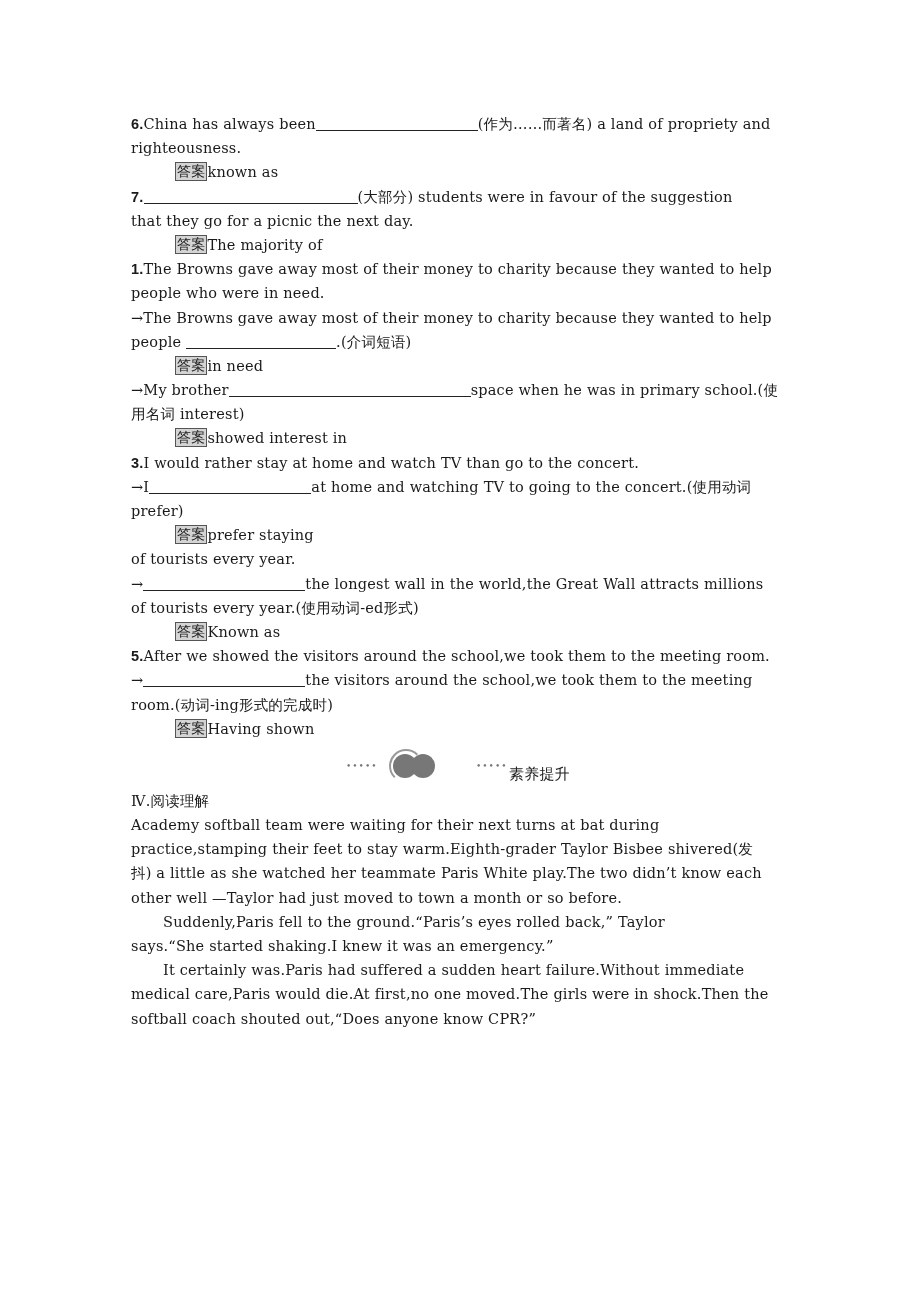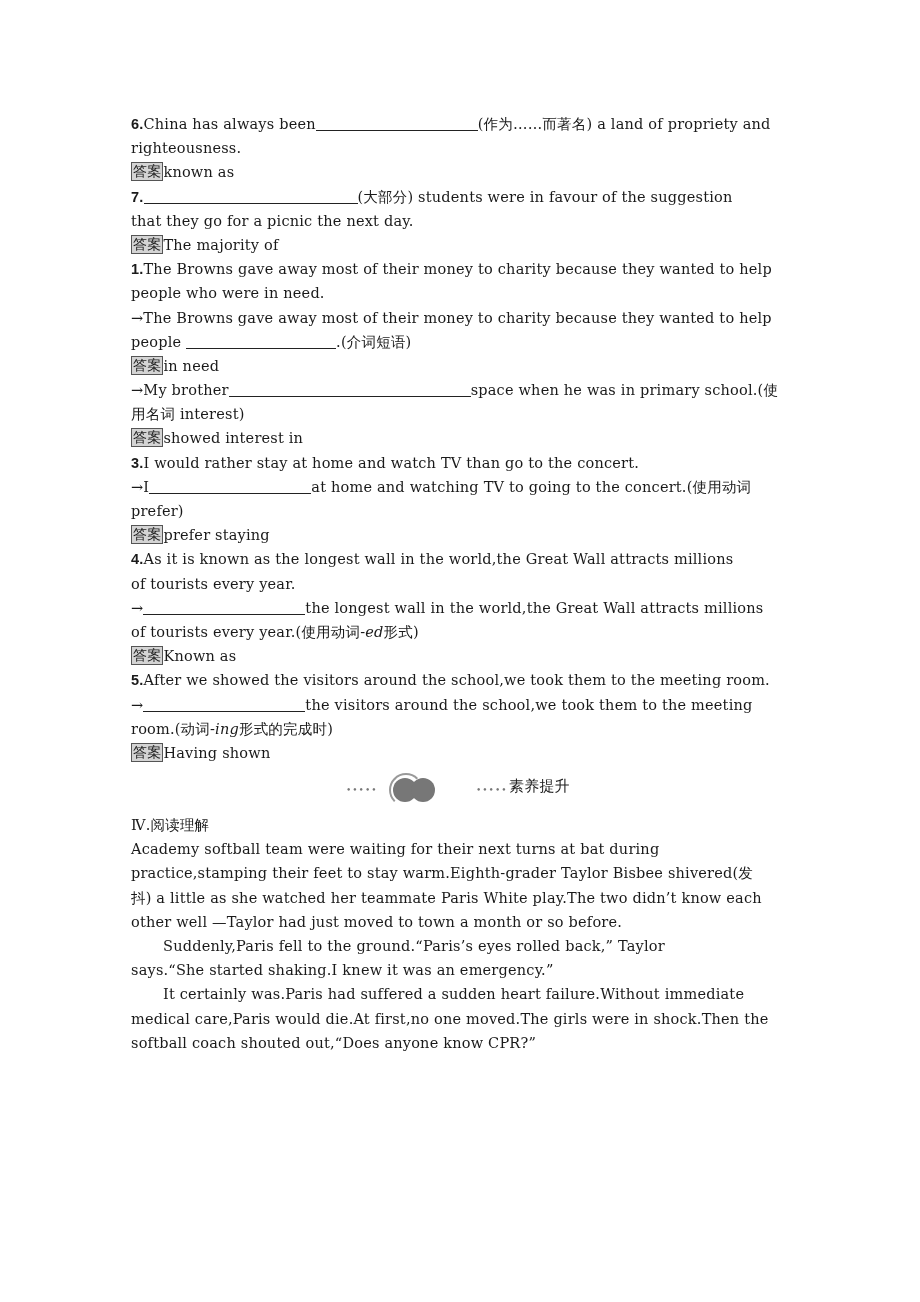--- a/index.html
+++ b/index.html
@@ -2,28 +2,28 @@
 <html><head>
   <meta charset="utf-8">
   <style>
     html, body { margin: 0; padding: 0; background: #ffffff; }
     body { width: 920px; height: 1302px; position: relative; overflow: hidden;
       font-family: "DejaVu Serif", "Liberation Serif", serif; color: #1a1a1a; }
     .page { position: absolute; left: 131px; top: 112px; width: 680px; font-size: 14.5px; letter-spacing: 0.2px; }
     .line { height: 24.2px; line-height: 24.2px; white-space: nowrap; }
     .num { font-family: "Liberation Sans", sans-serif; font-weight: bold; }
     .blank { display: inline-block; border-bottom: 1px solid #222; height: 16px; vertical-align: -2px; }
-    .ans { display: inline-block; background: #d4d4d4; border: 1px solid #555; font-size: 14px; line-height: 17px; padding: 0 1px; vertical-align: 1px; }
+    .ans { display: inline-block; background: #d4d4d4; border: 1px solid #555; font-size: 14px; line-height: 17px; padding: 0 1px; vertical-align: 1px; margin-left: 44px; }
     .indent { text-indent: 32px; }
-    .it { font-style: italic; }
+    .it { }
     .divider { position: relative; height: 48px; }
     .dots { position: absolute; top: 20px; font-size: 9px; color: #777; letter-spacing: 1px; }
     .circ1, .circ2 { position: absolute; width: 24px; height: 24px; border-radius: 50%; background: #777; top: 13px; }
     .arc { position: absolute; width: 30px; height: 30px; border-radius: 50%; border: 2px solid #999; border-right-color: transparent; border-bottom-color: transparent; left: 258px; top: 8px; }
-    .divider-label { position: absolute; left: 378px; top: 12px; font-size: 15px; }
+    .divider-label { position: absolute; left: 378px; top: 24px; font-size: 15px; }
   </style>
 </head>
 <body>
 
 <div class="page">
 
   <div class="line">
     <span class="num">6.</span><span>China has always been</span><span class="blank" style="width:162px"></span><span>(作为……而著名) a land of propriety and</span>
   </div>
   <div class="line">righteousness.</div>
@@ -44,21 +44,20 @@
 
   <div class="line"><span>→My brother</span><span class="blank" style="width:242px"></span><span>space when he was in primary school.(使</span></div>
   <div class="line">用名词 interest)</div>
   <div class="line"><span class="ans">答案</span><span>showed interest in</span></div>
 
   <div class="line"><span class="num">3.</span><span>I would rather stay at home and watch TV than go to the concert.</span></div>
   <div class="line"><span>→I</span><span class="blank" style="width:162px"></span><span>at home and watching TV to going to the concert.(使用动词</span></div>
   <div class="line">prefer)</div>
   <div class="line"><span class="ans">答案</span><span>prefer staying</span></div>
 
-  <div class="line"><span class="num">4.</span><span>As it is known as the longest wall in the world,the Great Wall attracts millions</span></div>
   <div class="line">of tourists every year.</div>
   <div class="line"><span>→</span><span class="blank" style="width:162px"></span><span>the longest wall in the world,the Great Wall attracts millions</span></div>
   <div class="line"><span>of tourists every year.(使用动词-</span><span class="it">ed</span><span>形式)</span></div>
   <div class="line"><span class="ans">答案</span><span>Known as</span></div>
 
   <div class="line"><span class="num">5.</span><span>After we showed the visitors around the school,we took them to the meeting room.</span></div>
   <div class="line"><span>→</span><span class="blank" style="width:162px"></span><span>the visitors around the school,we took them to the meeting</span></div>
   <div class="line"><span>room.(动词-</span><span class="it">ing</span><span>形式的完成时)</span></div>
   <div class="line"><span class="ans">答案</span><span>Having shown</span></div>
 

